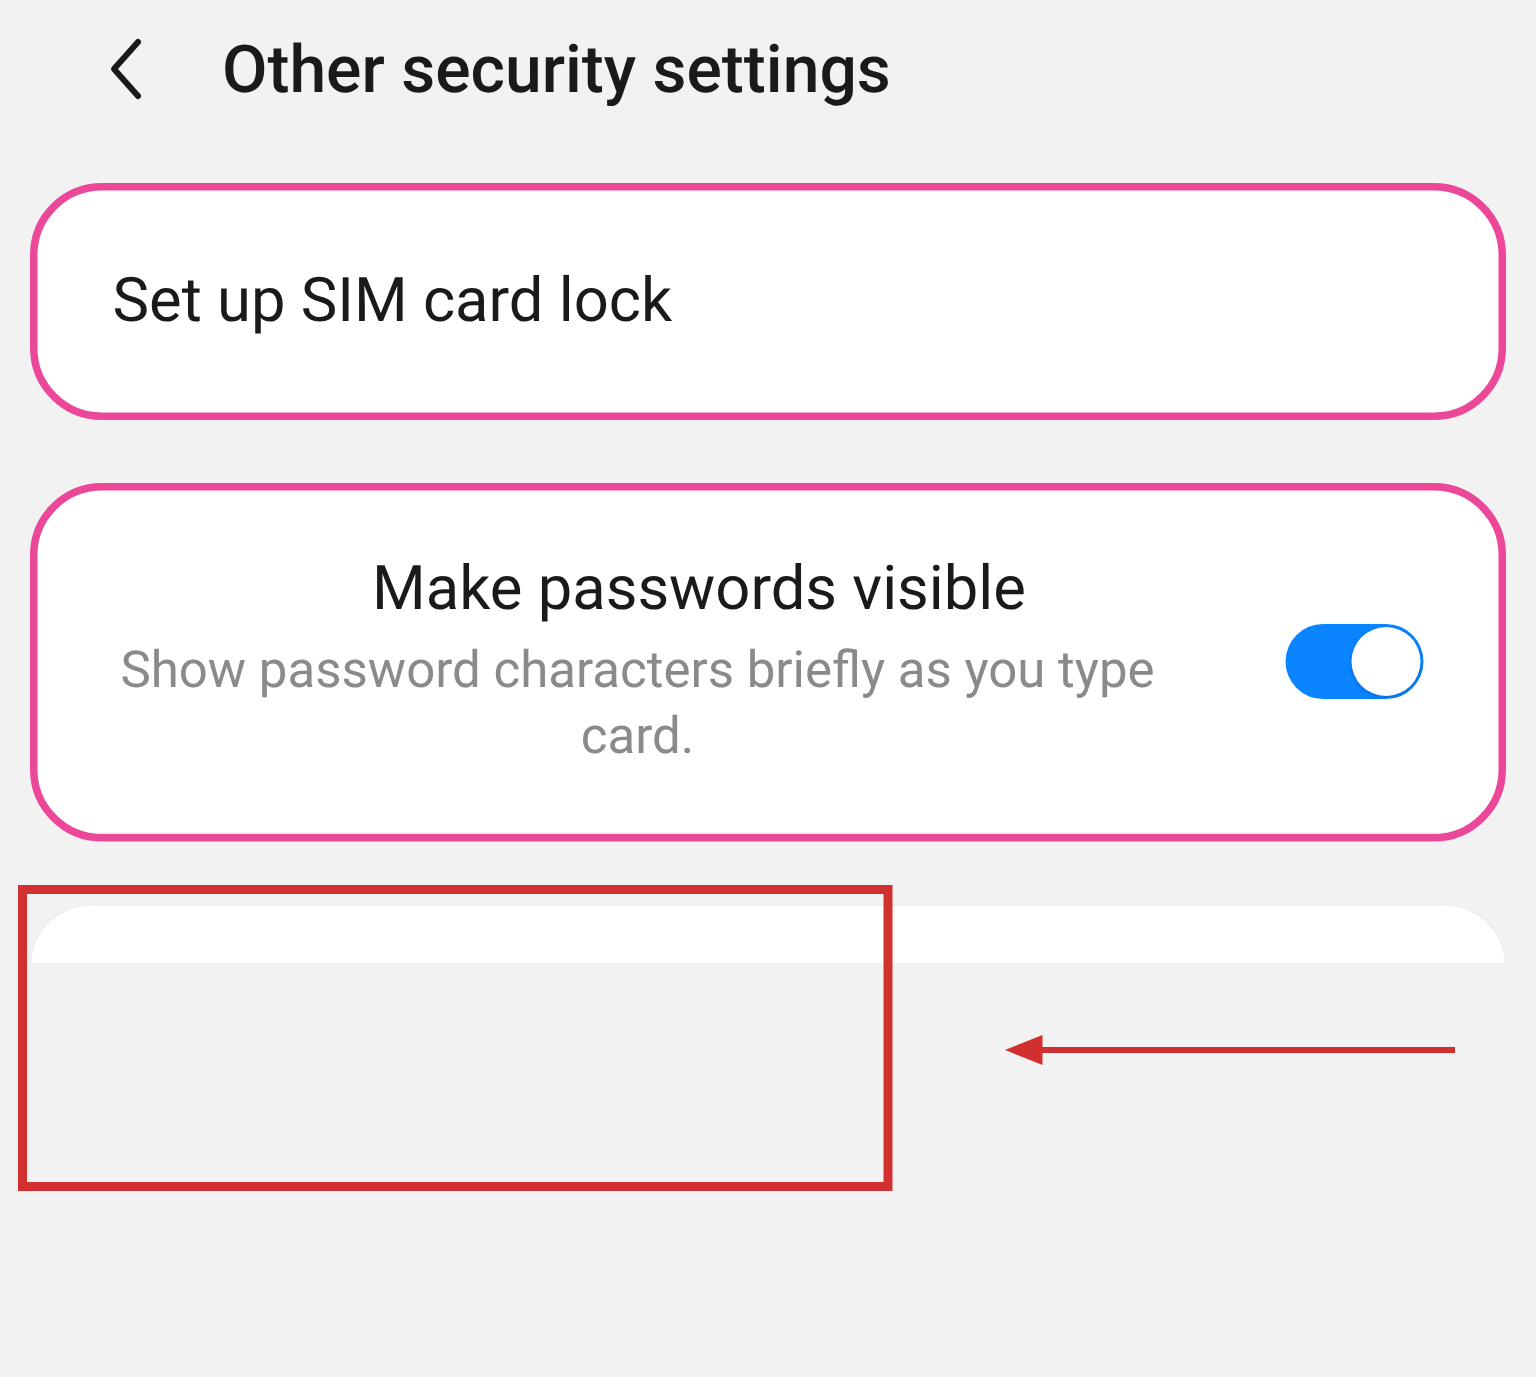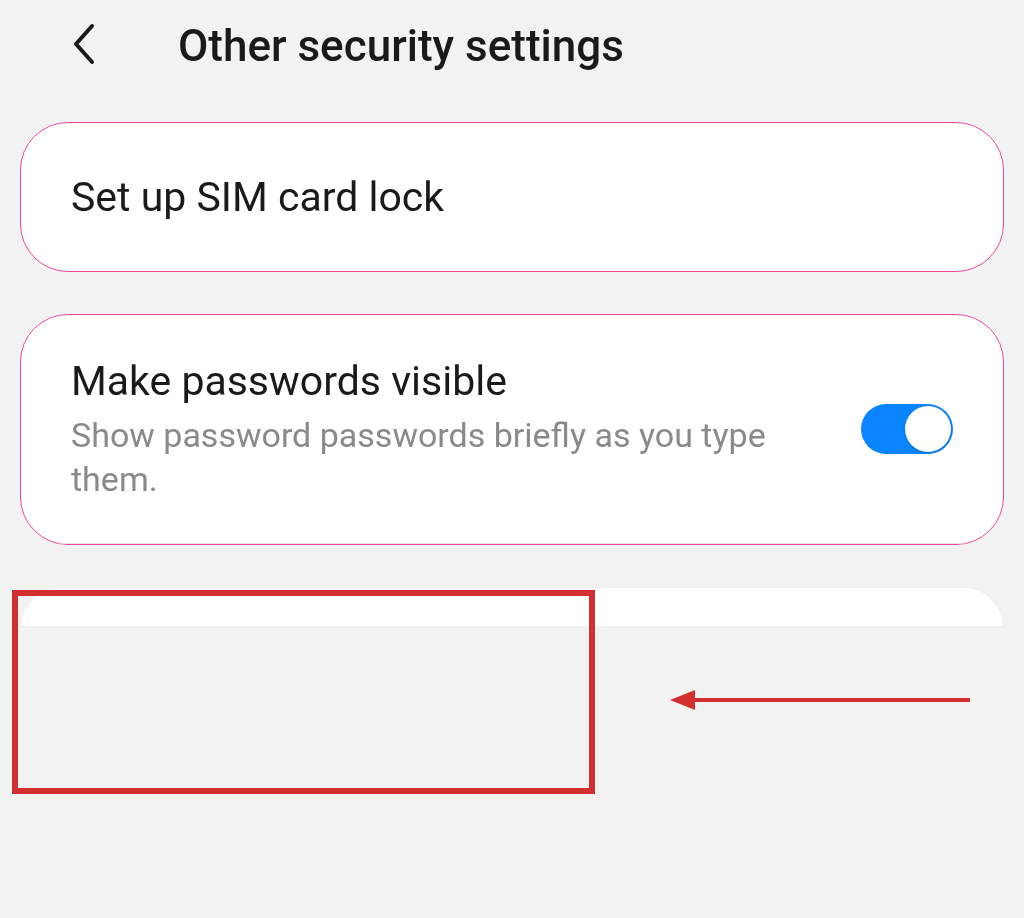--- a/index.html
+++ b/index.html
@@ -11,22 +11,23 @@
     
     body {
       background-color: #f2f2f2;
       width: 1024px;
       height: 918px;
       overflow: hidden;
     }
     
     .header {
       display: flex;
+      align-items: center;
       padding: 20px 30px 50px 70px;
-      gap: 80px;
+      gap: 50px;
     }
     
     .back-icon {
       width: 28px;
       height: 48px;
       display: flex;
       align-items: center;
       justify-content: center;
       cursor: pointer;
     }
@@ -43,34 +44,35 @@
     }
     
     .content {
       padding: 0 20px;
     }
     
     .card {
       background-color: #ffffff;
       border-radius: 48px;
       margin-bottom: 42px;
-      border: 1px solid #ec4899;
+      border: 5px solid #ec4899;
       overflow: hidden;
     }
     
     .setting-item {
       padding: 50px 50px;
       display: flex;
       align-items: center;
       justify-content: space-between;
       cursor: pointer;
     }
     
     .setting-item.with-subtitle {
       padding: 42px 50px;
+      text-align: center;
     }
     
     .setting-text {
       flex: 1;
     }
     
     .setting-title {
       font-size: 41px;
       color: #1a1a1a;
       font-weight: 400;
@@ -160,21 +162,21 @@
         <div class="setting-text">
           <div class="setting-title">Set up SIM card lock</div>
         </div>
       </div>
     </div>
 
     <div class="card">
       <div class="setting-item with-subtitle">
         <div class="setting-text">
           <div class="setting-title">Make passwords visible</div>
-          <div class="setting-subtitle">Show password passwords briefly as you type them.</div>
+          <div class="setting-subtitle">Show password characters briefly as you type card.</div>
         </div>
         <div class="toggle">
           <div class="toggle-knob"></div>
         </div>
       </div>
 
       <div class="divider"></div>
 
     </div>
 

